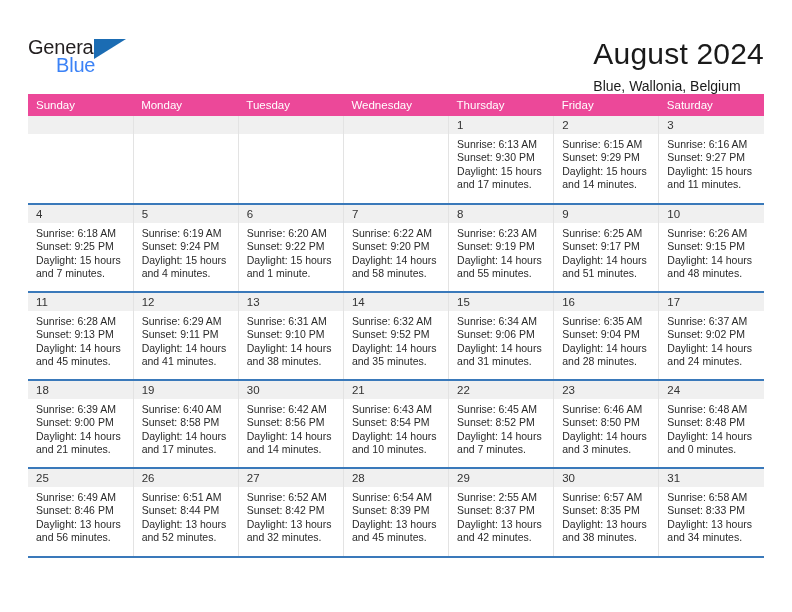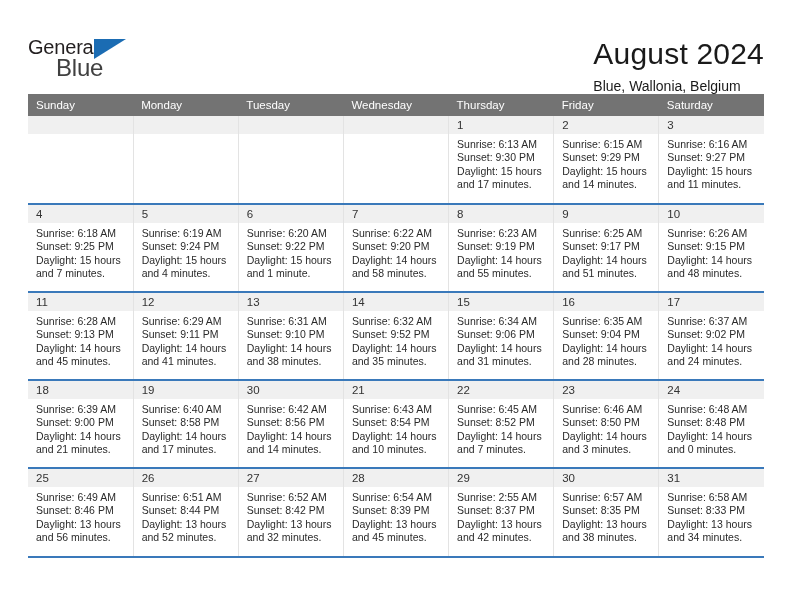--- a/index.html
+++ b/index.html
@@ -43,23 +43,23 @@
     top: 0;
     font-size: 20px;
     letter-spacing: -0.2px;
     color: #231f20;
     font-family: "Liberation Sans", sans-serif;
   }
   .logo-blue {
     position: absolute;
     left: 28px;
     top: 18px;
-    font-size: 24px;
+    font-size: 20px;
     letter-spacing: -0.2px;
-    color: #404040;
+    color: #3b82f6;
     font-family: "Liberation Sans", sans-serif;
   }
   .logo-tri {
     position: absolute;
     left: 66px;
     top: 3px;
     width: 0;
     height: 0;
     border-left: 32px solid #1b6cb3;
     border-bottom: 20px solid transparent;
@@ -84,21 +84,21 @@
   }
 
   
   .calendar {
     width: 736px;
     border-collapse: collapse;
     table-layout: fixed;
     margin-top: 8px;
   }
   .calendar th {
-    background: #737373;
+    background: #ec4899;
     color: #ffffff;
     font-size: 11.5px;
     font-weight: normal;
     text-align: left;
     padding: 5px 0 5px 8px;
     height: 19px;
     box-sizing: border-box;
     border: none;
   }
   .calendar td {

